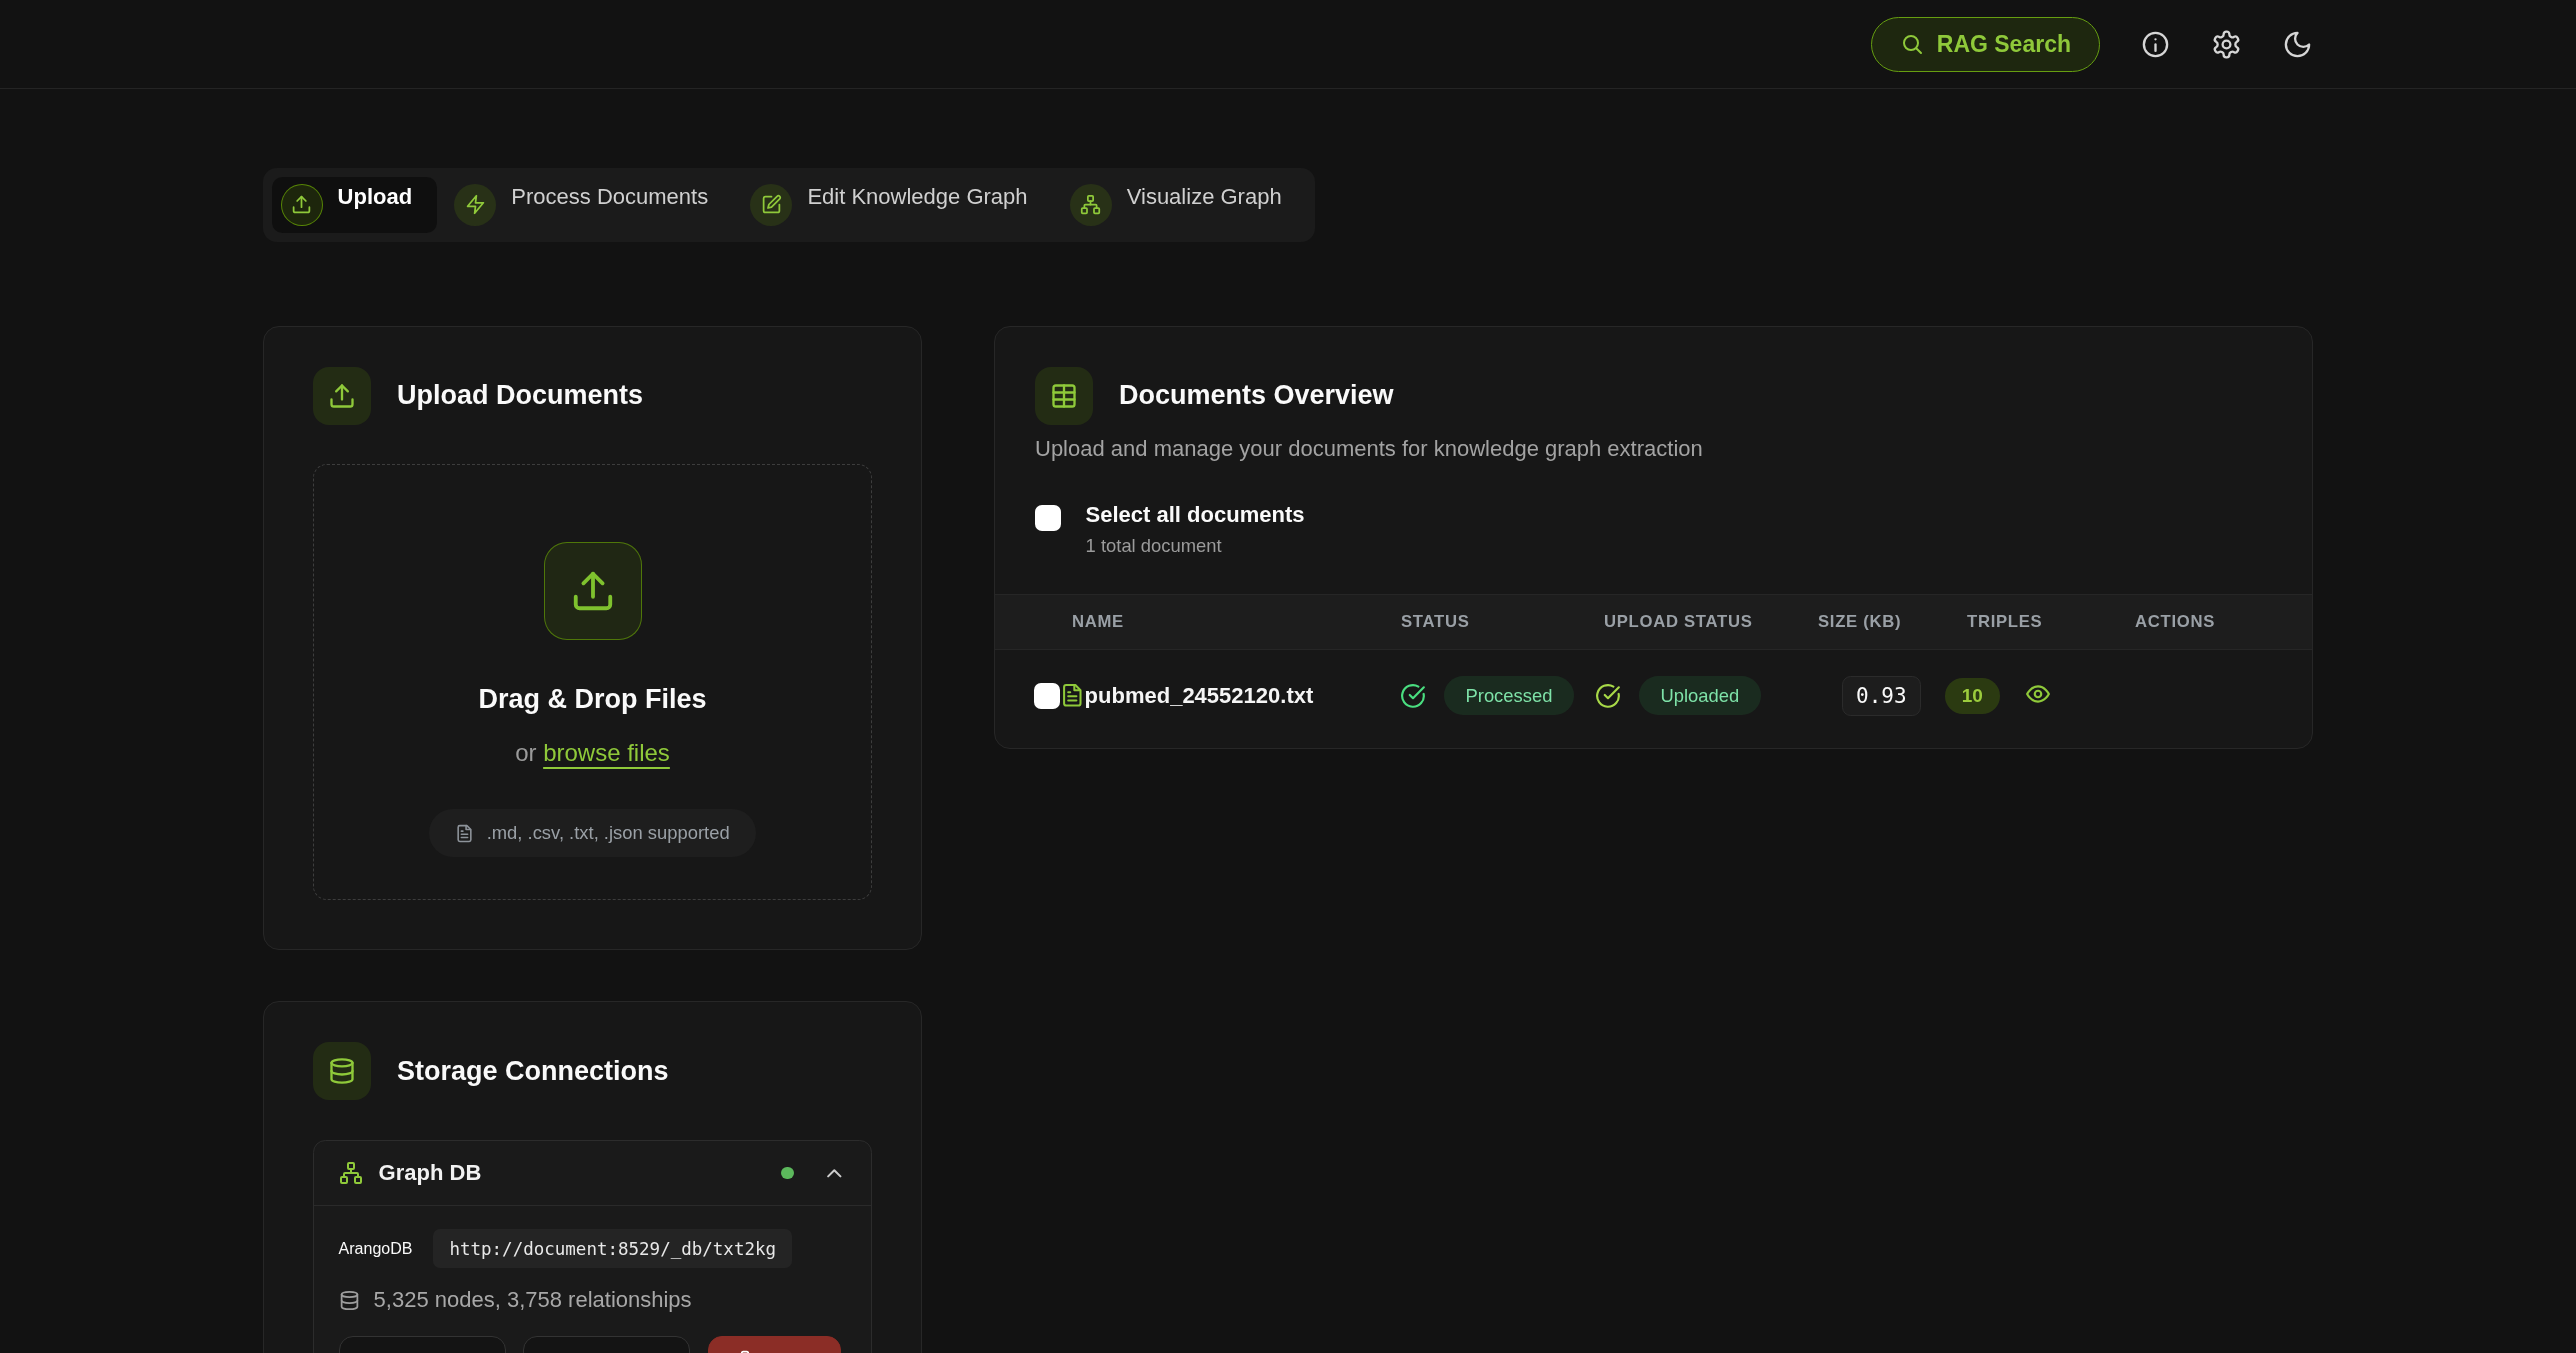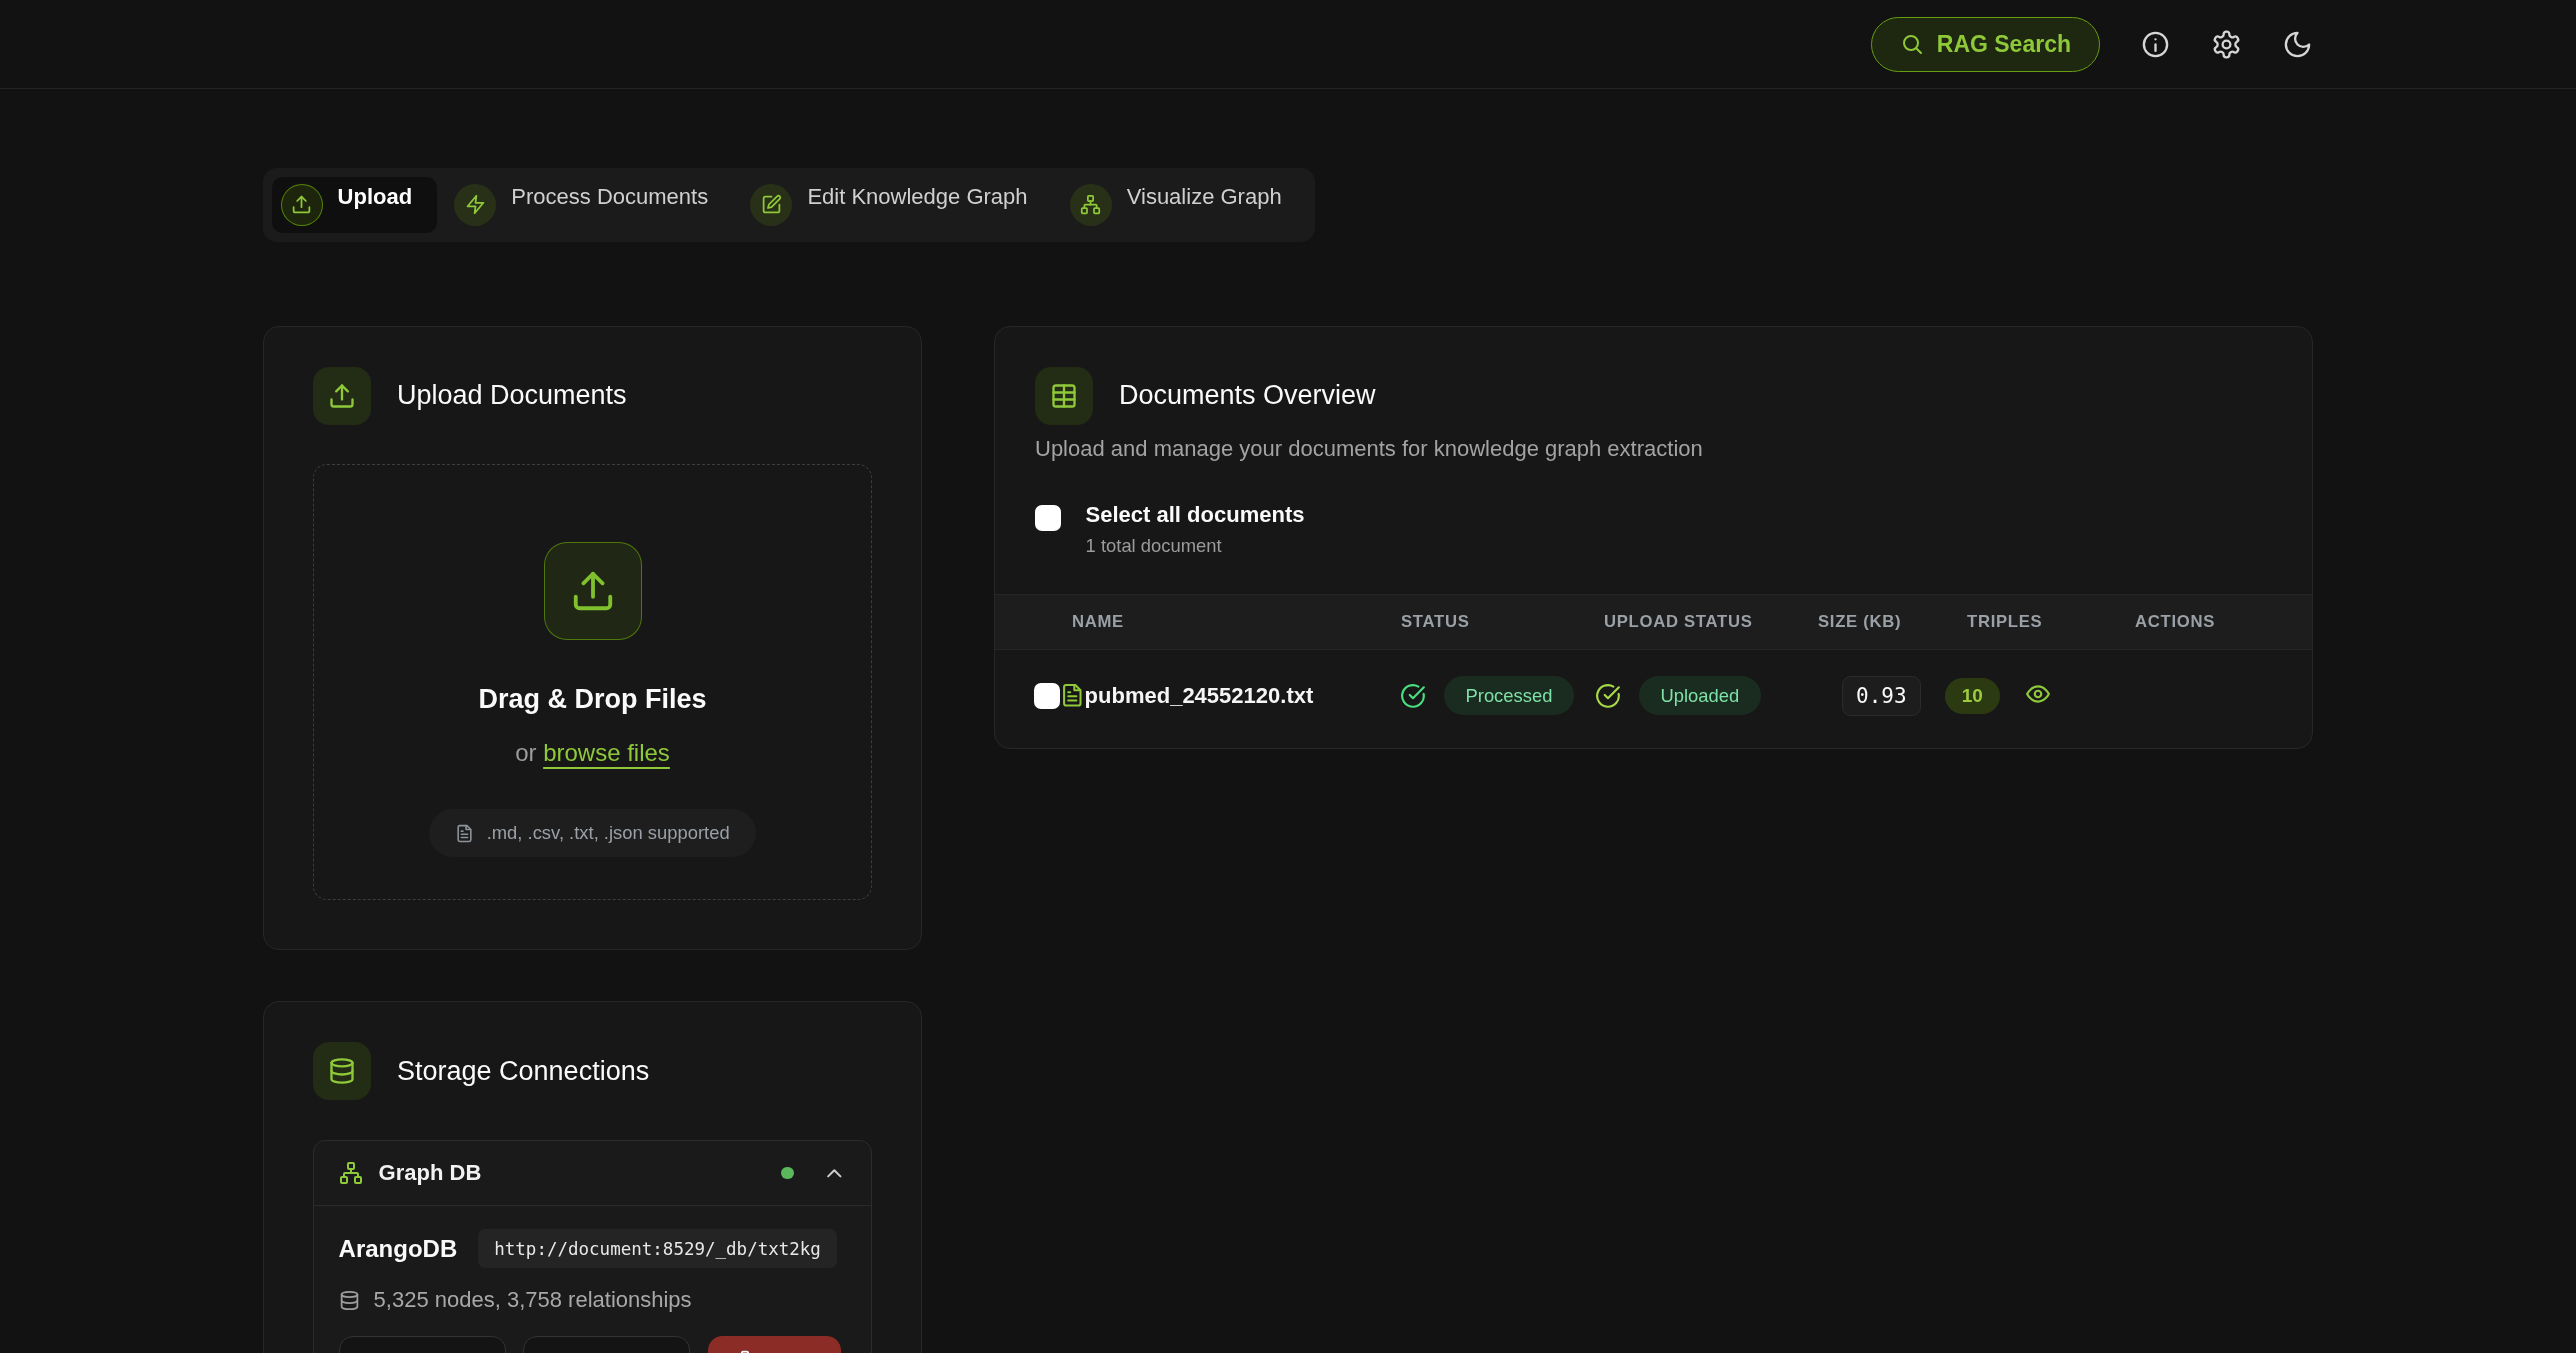--- a/index.html
+++ b/index.html
@@ -46,21 +46,21 @@
   
   .main{display:flex;gap:72px;padding:0 263px;margin-top:84px;align-items:flex-start;}
   .left-col{width:659px;flex:none;display:flex;flex-direction:column;gap:51px;}
   .right-col{flex:1;min-width:0;}
   .card{background:var(--card);border:0.9px solid #272727;border-radius:16px;}
   .card-pad{padding:40px 49px 49px;}
   .card-head{display:flex;align-items:center;gap:26px;}
   .icon-tile{width:58px;height:58px;border-radius:16px;background:rgba(118,185,0,0.13);
     display:flex;align-items:center;justify-content:center;color:var(--green-bright);flex:none;}
   .icon-tile svg{width:28px;height:28px;}
-  .card-title{font-size:27px;font-weight:400;color:#fafafa;margin:0;}
+  .card-title{font-size:27px;font-weight:700;color:#fafafa;margin:0;}
 
   
   .dropzone{margin-top:39px;border:1.8px dashed #3d3d3d;border-radius:14px;
     padding:77px 35px 42px;display:flex;flex-direction:column;align-items:center;text-align:center;cursor:pointer;}
   .dz-icon{width:98px;height:98px;border-radius:23px;background:rgba(118,185,0,0.10);
     border:1.8px solid rgba(118,185,0,0.55);display:flex;align-items:center;justify-content:center;color:#7fc22e;}
   .dz-icon svg{width:46px;height:46px;}
   .dz-title{margin-top:44px;font-size:27px;font-weight:700;color:#fafafa;}
   .dz-sub{margin-top:24.6px;font-size:24px;color:#9b9b9b;}
   .dz-link{color:var(--green-bright);text-decoration:underline;text-underline-offset:6.1px;cursor:pointer;}
@@ -104,21 +104,21 @@
   .panel-head-ic{color:var(--green-bright);flex:none;}
   .panel-head-ic svg{width:24px;height:24px;}
   .panel-title{font-size:22px;font-weight:600;color:#f2f2f2;}
   .spacer{flex:1;}
   .dot{width:12.3px;height:12.3px;border-radius:50%;flex:none;}
   .dot.g{background:var(--dot-green);}
   .chev{color:#cccccc;flex:none;margin-left:12.3px;}
   .chev svg{width:24.6px;height:24.6px;}
   .panel-body{border-top:0.9px solid #2a2a2a;padding:23px 24.6px 21px;}
   .provider-row{display:flex;align-items:center;gap:21px;}
-  .provider{font-size:24px;font-weight:700;color:#fafafa;}
+  .provider{font-size:16px;font-weight:400;color:#fafafa;}
   .url-chip{background:#242424;border-radius:7px;padding:9.6px 16px;font-size:17.5px;color:#e8e8e8;white-space:nowrap;}
   .stats-row{margin-top:19px;display:flex;align-items:center;gap:14px;font-size:22px;color:#a8a8a8;}
   .stats-row svg{width:21px;height:21px;color:#9e9e9e;flex:none;}
   .btn-row{margin-top:23px;display:flex;align-items:center;gap:17.5px;}
   .btn{font-family:inherit;font-size:19px;font-weight:600;border-radius:14px;cursor:pointer;
     display:flex;align-items:center;gap:12.3px;justify-content:center;}
   .btn.ghost{background:#141414;border:0.9px solid #333333;color:#f0f0f0;padding:11.4px 0;width:167px;}
   .btn.danger{background:var(--danger);border:0.9px solid var(--danger);color:#ffffff;padding:11.4px 26px;}
   .btn.danger svg{width:20px;height:20px;}
 </style>

